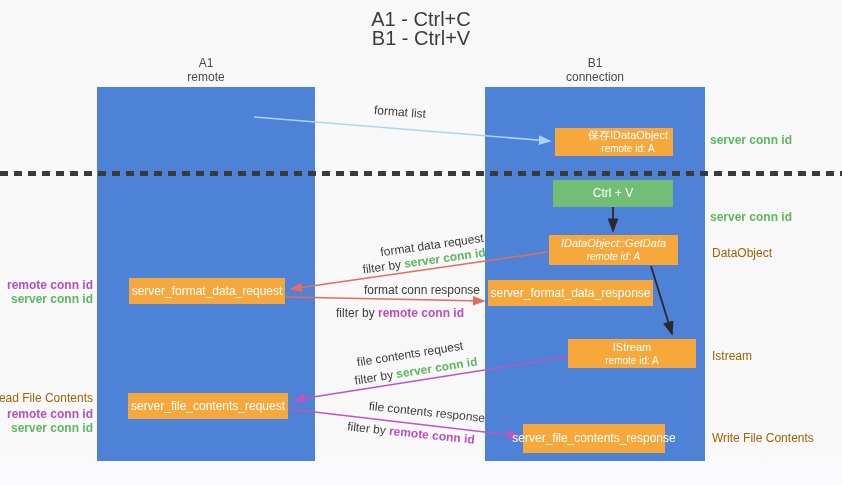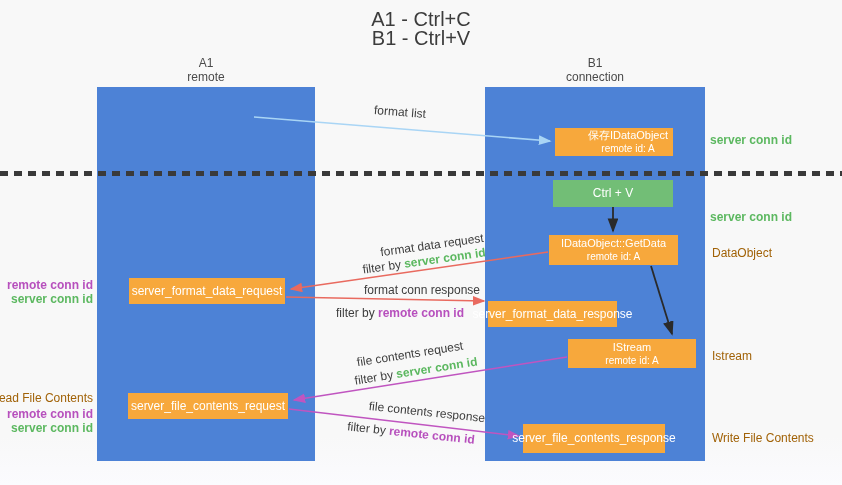--- a/index.html
+++ b/index.html
@@ -86,28 +86,28 @@
     <line x1="289" y1="409" x2="519" y2="436" style="stroke:var(--arrow-purple);stroke-width:1.6" marker-end="url(#m-purple)"></line>
   </svg>
 
   <div class="node orange" style="left:555px;top:128px;width:118px;height:28px;font-size:11px;padding-left:28px;">
     <div>保存IDataObject</div>
     <div class="l2">remote id: A</div>
   </div>
   <div class="node green" style="left:553px;top:180px;width:120px;height:27px;">
     <div>Ctrl + V</div>
   </div>
-  <div class="node orange" style="left:549px;top:235px;width:129px;height:30px;font-size:11px;">
+  <div class="node orange" style="left:549px;top:235px;width:129px;height:30px;font-size:11px;font-style:italic;">
     <div>IDataObject::GetData</div>
     <div class="l2">remote id: A</div>
   </div>
   <div class="node orange" style="left:129px;top:278px;width:156px;height:26px;">
     <div>server_format_data_request</div>
   </div>
-  <div class="node orange" style="left:488px;top:301px;width:129px;height:26px;">
+  <div class="node orange" style="left:488px;top:280px;width:165px;height:26px;">
     <div>server_format_data_response</div>
   </div>
   <div class="node orange" style="left:568px;top:339px;width:128px;height:29px;font-size:11px;">
     <div>IStream</div>
     <div class="l2">remote id: A</div>
   </div>
   <div class="node orange" style="left:128px;top:393px;width:160px;height:26px;">
     <div>server_file_contents_request</div>
   </div>
   <div class="node orange" style="left:523px;top:424px;width:142px;height:29px;">

